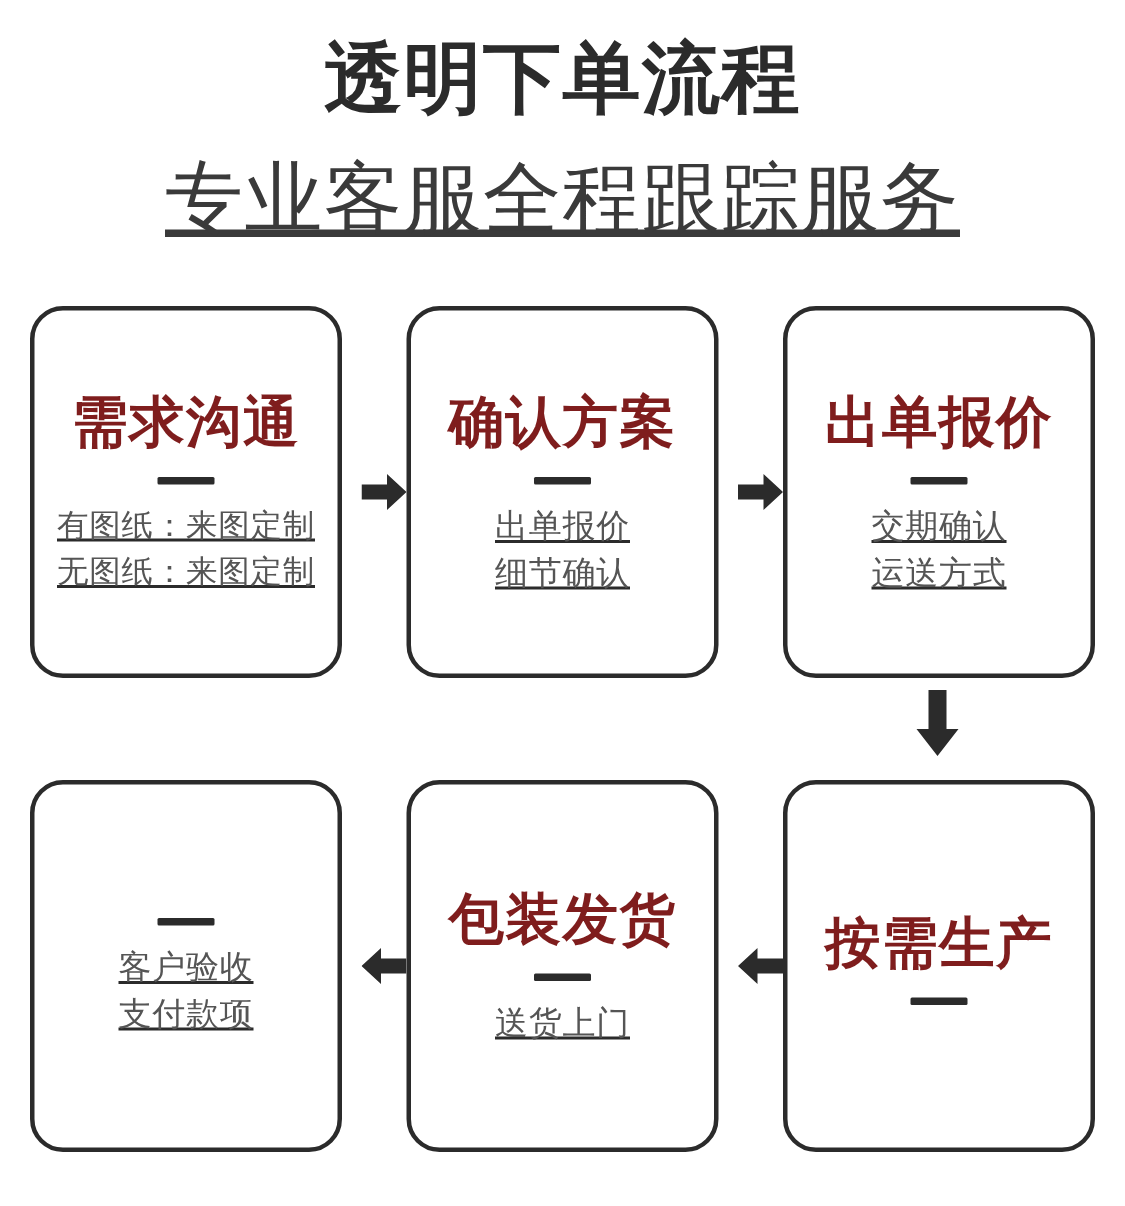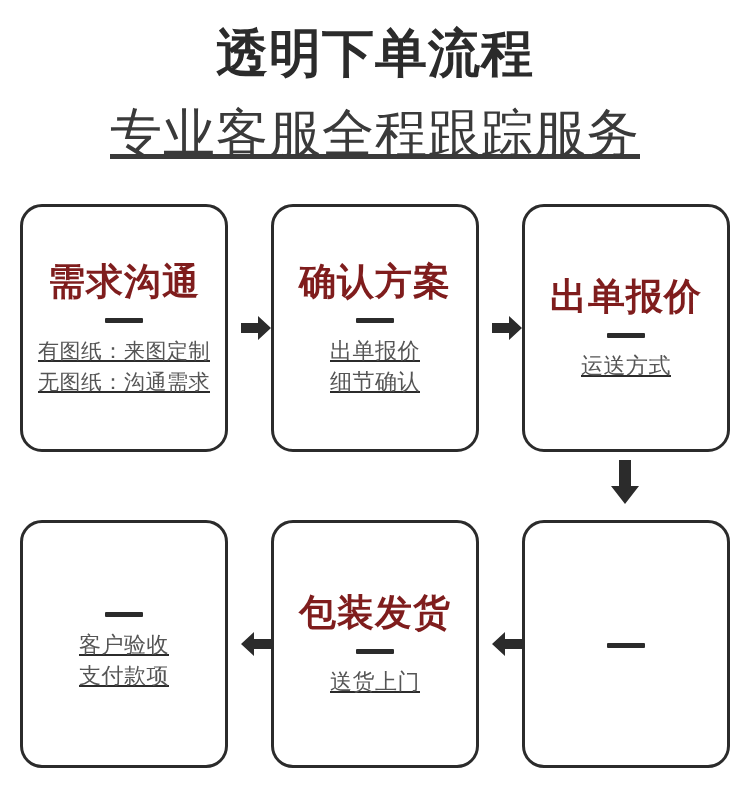--- a/index.html
+++ b/index.html
@@ -145,37 +145,38 @@
 
   <div class="flow">
 
     <div class="row row-top">
 
       <div class="card col-1 narrow-text">
         <div class="card-title">需求沟通</div>
         <div class="card-divider"></div>
         <div class="card-lines">
           <div class="card-line">有图纸：来图定制</div>
-          <div class="card-line">无图纸：沟通需求</div>
+          <div class="card-line">无图纸：来图定制</div>
         </div>
       </div>
 
       <div class="card col-2">
         <div class="card-title">确认方案</div>
         <div class="card-divider"></div>
         <div class="card-lines">
           <div class="card-line">出单报价</div>
           <div class="card-line">细节确认</div>
         </div>
       </div>
 
       <div class="card col-3">
         <div class="card-title">出单报价</div>
         <div class="card-divider"></div>
         <div class="card-lines">
+          <div class="card-line">交期确认</div>
           <div class="card-line">运送方式</div>
         </div>
       </div>
     </div>
 
     <div class="row row-bottom">
 
       <div class="card col-1">
         <div class="card-divider"></div>
         <div class="card-lines">
@@ -186,20 +187,21 @@
 
       <div class="card col-2">
         <div class="card-title">包装发货</div>
         <div class="card-divider"></div>
         <div class="card-lines">
           <div class="card-line">送货上门</div>
         </div>
       </div>
 
       <div class="card col-3">
+        <div class="card-title">按需生产</div>
         <div class="card-divider"></div>
       </div>
     </div>
 
     <div class="arrow arrow-h-1">
       <svg width="30" height="30" viewBox="0 0 30 30" aria-hidden="true">
         <path d="M0 10 H17 V3 L30 15 L17 27 V20 H0 Z" fill="#2b2b2b"></path>
       </svg>
     </div>
 

